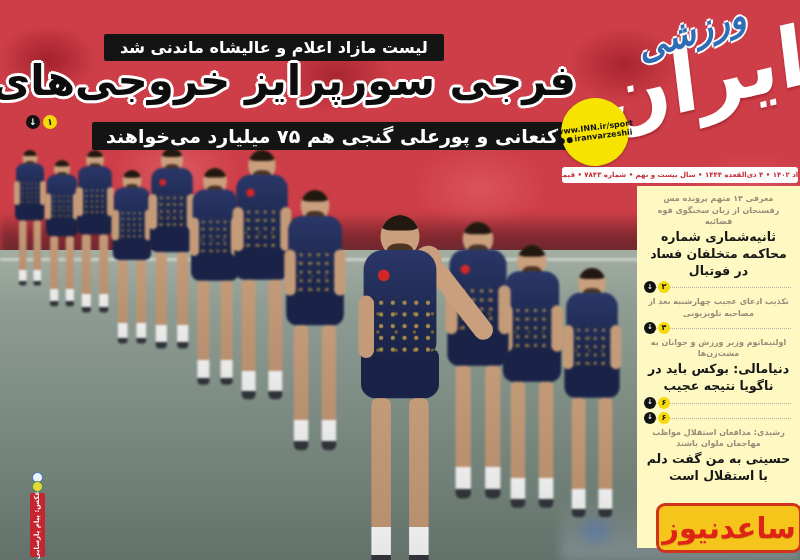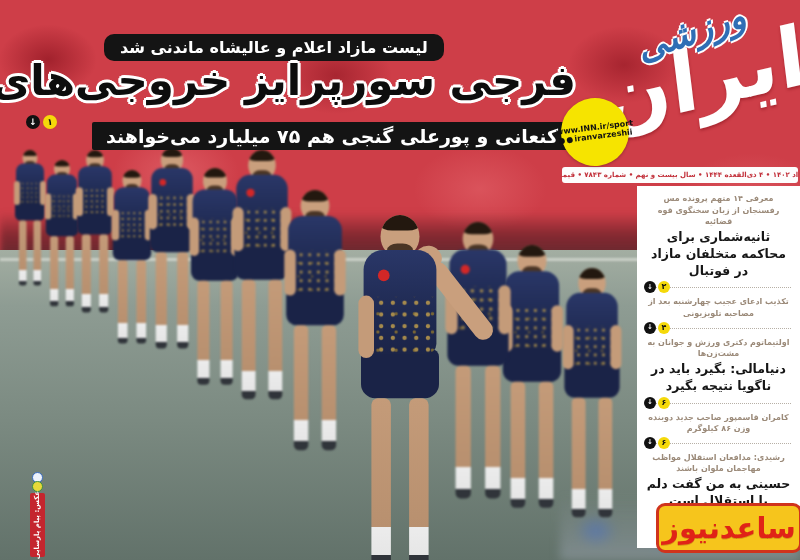--- a/index.html
+++ b/index.html
@@ -45,34 +45,34 @@
     background-size:9px 9px,14px 14px;background-position:0 0,4px 6px;}
   .crest{position:absolute;top:15px;left:11px;width:9px;height:9px;border-radius:50%;background:#d32727;z-index:2;}
   .arm{position:absolute;top:62px;width:12px;height:48px;background:#c49b79;border-radius:6px;}
   .arm.l{left:-2px;} .arm.r{right:-2px;}
   .arm-up{position:absolute;top:30px;right:-24px;width:15px;height:72px;background:#c99f7d;border-radius:8px;transform:rotate(-38deg);}
   .arm-up::after{content:"";position:absolute;top:-15px;left:-4px;width:22px;height:20px;border-radius:50% 50% 42% 42%;background:#c99f7d;}
   .shorts{width:60px;height:38px;margin:-4px auto 0;background:#1a2347;border-radius:6px 6px 11px 11px;}
   .legs{display:flex;justify-content:space-between;width:44px;margin:0 auto;}
   .legs i{width:15px;height:130px;border-radius:5px;background:linear-gradient(180deg,#c49b79 0%,#b8906f 76%,#ececec 76%,#e6e6e6 93%,#30343a 93%);}
   
-  .sidebar{position:absolute;left:637px;right:0;top:186px;height:362px;z-index:30;background:#ffffff;
+  .sidebar{position:absolute;left:637px;right:0;top:186px;height:362px;z-index:30;background:#fef9c3;
     padding:5px 7px 0 7px;box-sizing:border-box;overflow:hidden;left:auto;width:163px;}
   .news-item{margin-bottom:1px;}
   .kicker-s{margin:2px 0 1px;font-size:8px;line-height:1.45;font-weight:bold;color:#9b8a79;text-align:center;}
   .nhead{margin:1px 0 0;font-size:12.5px;line-height:1.35;font-weight:bold;color:#161616;text-align:center;letter-spacing:0;}
   .sep{position:relative;border-top:1px dotted #b7b0a6;margin:8px 2px 2px 2px;height:6px;}
   .sep .badges{position:absolute;left:-2px;top:-7px;display:flex;gap:2px;direction:ltr;}
   .b-black,.b-yellow{width:12px;height:12px;border-radius:50%;display:flex;align-items:center;justify-content:center;
     font-size:7px;font-weight:bold;line-height:1;}
   .b-black{background:#111;color:#fff;}
   .b-yellow{background:#f5d90a;color:#111;font-size:8px;}
   
   .kicker-pill{position:absolute;z-index:40;left:104px;top:34px;background:#141414;color:#fff;
-    border-radius:10px;padding:4px 16px;font-size:16px;font-weight:bold;white-space:nowrap;}
+    border-radius:2px;padding:4px 16px;font-size:16px;font-weight:bold;white-space:nowrap;}
   .lead-headline{position:absolute;z-index:40;left:4px;top:56px;width:572px;margin:0;text-align:center;
     font-size:42px;font-weight:bold;color:#0d0d0d;white-space:nowrap;
     text-shadow:-3px 0 0 #fff,3px 0 0 #fff,0 -3px 0 #fff,0 3px 0 #fff,-2px -2px 0 #fff,2px -2px 0 #fff,-2px 2px 0 #fff,2px 2px 0 #fff;}
   .sub-pill{position:absolute;z-index:40;left:92px;top:122px;background:#141414;color:#fff;
     border-radius:2px;padding:3px 14px;font-size:19px;font-weight:bold;white-space:nowrap;}
   .lead-badges{position:absolute;z-index:41;left:26px;top:115px;display:flex;gap:3px;direction:ltr;}
   .lead-badges .b-black,.lead-badges .b-yellow{width:14px;height:14px;font-size:9px;}
   
   .logo-iran{position:absolute;z-index:40;left:632px;top:34px;width:175px;text-align:center;
     font-size:82px;font-weight:bold;color:#fff;transform:rotate(-13deg) skewX(-6deg);
@@ -252,52 +252,51 @@
           <i></i>
           <i></i>
         </div>
       </div>
   </div>
 
   <aside class="sidebar">
 
     <div class="news-item">
       <p class="kicker-s">معرفی ۱۴ متهم پرونده مس رفسنجان از زبان سخنگوی قوه قضائیه</p>
-      <h3 class="nhead">ثانیه‌شماری برای محاکمه متخلفان مازاد در فوتبال</h3>
+      <h3 class="nhead">ثانیه‌شماری شماره محاکمه متخلفان فساد در فوتبال</h3>
       <div class="sep">
         <span class="badges">
             <span class="b-black">↓</span>
             <span class="b-yellow">۲</span>
           </span>
       </div>
     </div>
 
     <div class="news-item">
       <p class="kicker-s">تکذیب ادعای عجیب چهارشنبه بعد از مصاحبه تلویزیونی</p>
       <div class="sep">
         <span class="badges">
             <span class="b-black">↓</span>
             <span class="b-yellow">۴</span>
           </span>
       </div>
     </div>
 
     <div class="news-item">
-      <p class="kicker-s">اولتیماتوم دکتری ورزش و جوانان به مشت‌زن‌ها</p>
-      <h3 class="nhead">دنیامالی: بگیرد باید در ناگویا نتیجه بگیرد</h3>
+      <p class="kicker-s">اولتیماتوم وزیر ورزش و جوانان به مشت‌زن‌ها</p>
+      <h3 class="nhead">دنیامالی: بوکس باید در ناگویا نتیجه عجیب</h3>
       <div class="sep">
         <span class="badges">
             <span class="b-black">↓</span>
             <span class="b-yellow">۶</span>
           </span>
       </div>
     </div>
 
     <div class="news-item">
-      <p class="kicker-s">کامران قاسمپور صاحب جدید دوبنده وزن ۸۶ کیلوگرم</p>
       <div class="sep">
         <span class="badges">
             <span class="b-black">↓</span>
             <span class="b-yellow">۶</span>
           </span>
       </div>
     </div>
 
     <div class="news-item">
       <p class="kicker-s">رشیدی: مدافعان استقلال مواظب مهاجمان ملوان باشند</p>

